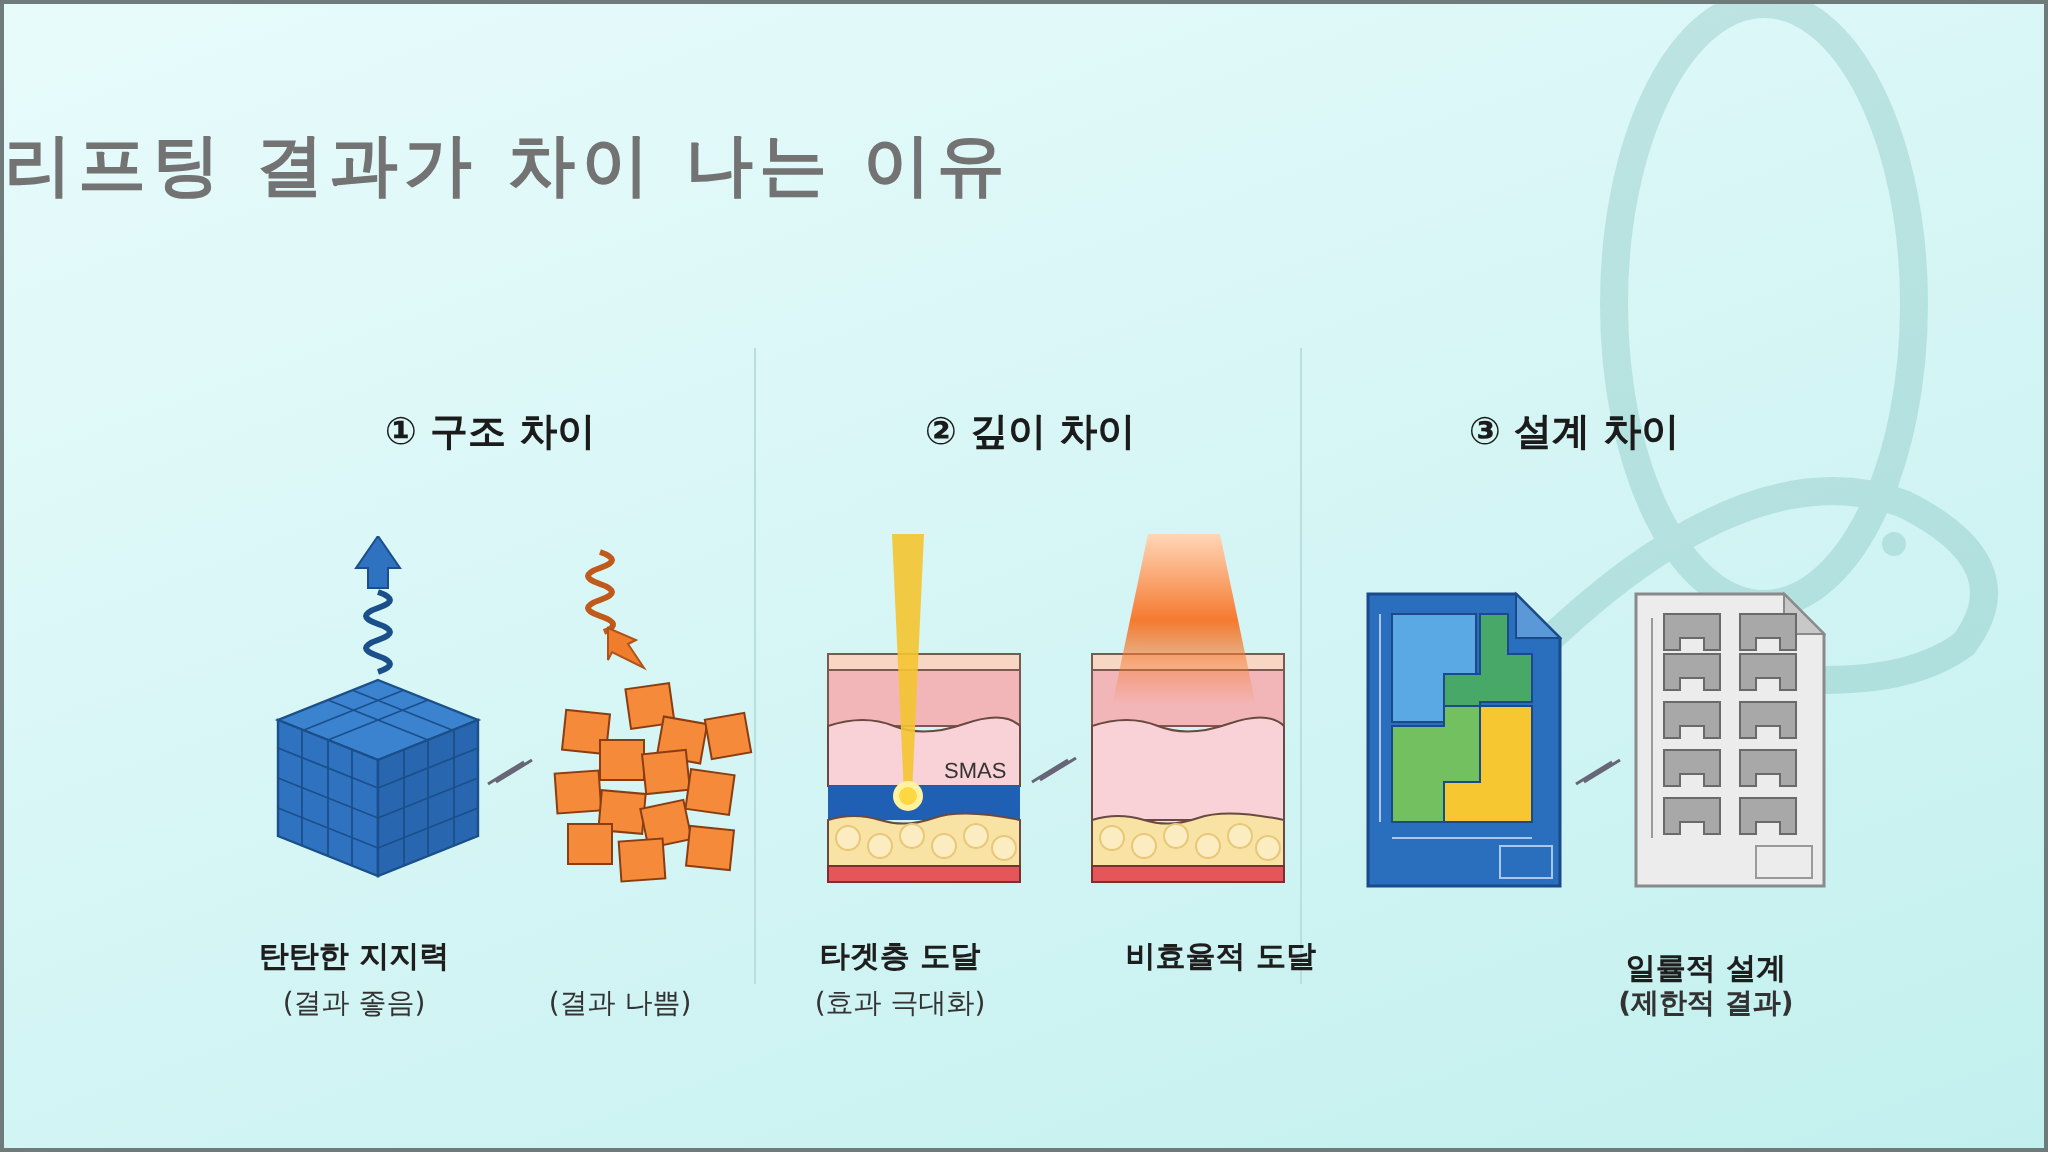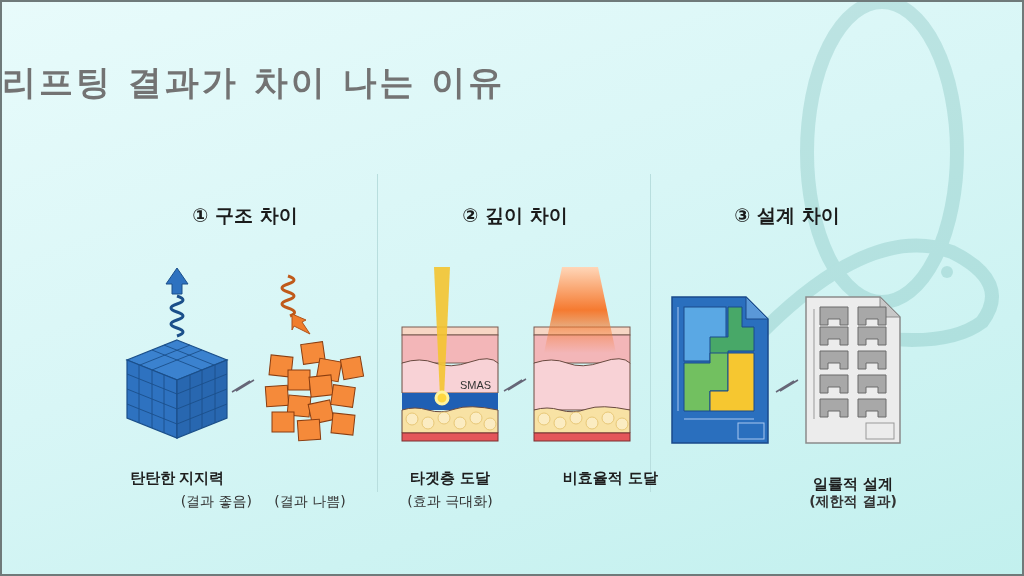--- a/index.html
+++ b/index.html
@@ -14,21 +14,21 @@
   .title {
     position: absolute; left: 0; right: 0; top: 58px;
     font-size: 34px; font-weight: bold;
     color: #737373; letter-spacing: 3px;
   }
   .divider { position: absolute; top: 172px; width: 1px; height: 318px; background: #b8dede; }
   .section { position: absolute; top: 170px; width: 270px; margin-top: 31px; }
   .section-title {
     text-align: center; font-size: 19px; font-weight: bold; color: #1b1b1b;
   }
-  .pair { position: absolute; top: 70px; left: 0; width: 270px; height: 180px; text-decoration: underline; }
+  .pair { position: absolute; top: 70px; left: 12px; width: 270px; height: 180px; text-decoration: underline; }
   .label-main { position: absolute; font-size: 15px; font-weight: bold; color: #1e1e1e; text-align: center; width: 150px; }
   .label-sub { position: absolute; font-size: 14px; color: #333; text-align: center; width: 150px; }
   .vs { position: absolute; }
 </style>
 </head>
 <body>
 
 <svg class="watermark" viewBox="0 0 300 420">
   <ellipse cx="160" cy="150" rx="75" ry="150" fill="none" stroke="#2f8f88" stroke-width="14"></ellipse>
   <path d="M40 330 Q150 220 230 250 Q290 280 260 320 Q220 350 120 330" fill="none" stroke="#2f8f88" stroke-width="14"></path>
@@ -86,22 +86,22 @@
         <rect x="8" y="118" width="22" height="20" transform="rotate(-4 19 128)"></rect>
         <rect x="74" y="118" width="22" height="20" transform="rotate(8 85 128)"></rect>
         <rect x="30" y="128" width="22" height="20" transform="rotate(5 41 138)"></rect>
         <rect x="52" y="134" width="22" height="20" transform="rotate(-12 63 144)"></rect>
         <rect x="14" y="144" width="22" height="20"></rect>
         <rect x="74" y="146" width="22" height="20" transform="rotate(6 85 156)"></rect>
         <rect x="40" y="152" width="22" height="20" transform="rotate(-4 51 162)"></rect>
       </g>
     </svg>
   </div>
-  <div class="label-main" style="left:-8px;top:266px;font-family:Liberation Serif, serif;">탄탄한 지지력</div>
-  <div class="label-sub" style="left:-8px;top:290px;text-align:right;">(결과 좋음)</div>
+  <div class="label-main" style="left:-8px;top:266px;">탄탄한 지지력</div>
+  <div class="label-sub" style="left:-8px;top:290px;">(결과 좋음)</div>
   <div class="label-sub" style="left:125px;top:290px;">(결과 나쁨)</div>
 </div>
 
 <div class="section" style="left:378px;">
   <div class="section-title">② 깊이 차이</div>
   <div class="pair">
     <svg style="position:absolute;left:20px;top:-6px;" width="100" height="176" viewBox="0 0 100 176">
       <rect x="2" y="60" width="96" height="8" fill="#f7d6c4" stroke="#7a5a50" stroke-width="1"></rect>
       <rect x="2" y="68" width="96" height="28" fill="#f3b6b8" stroke="#7a5a50" stroke-width="1"></rect>
       <path d="M2 96 Q20 90 35 96 T70 95 T98 96 L98 126 L2 126 Z" fill="#f8d2d6" stroke="#6a4a40" stroke-width="1"></path>

